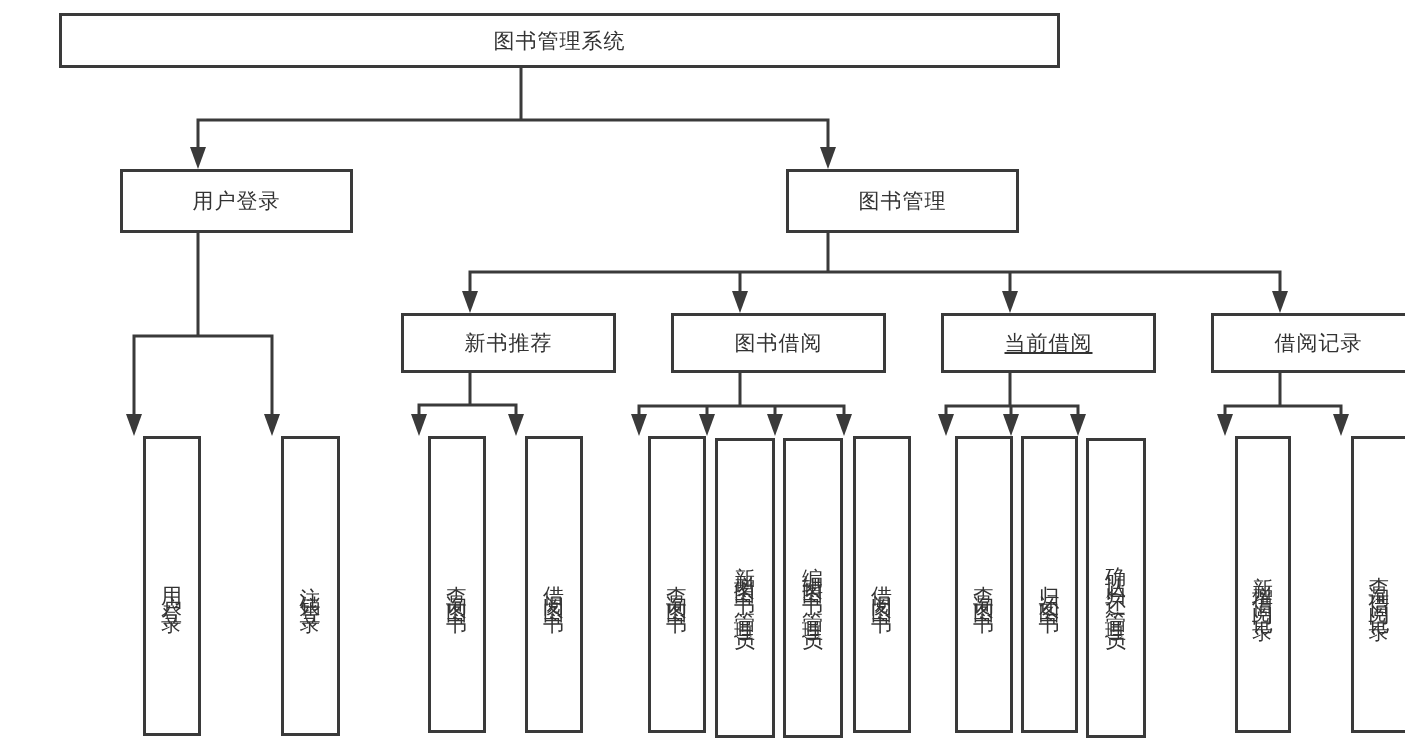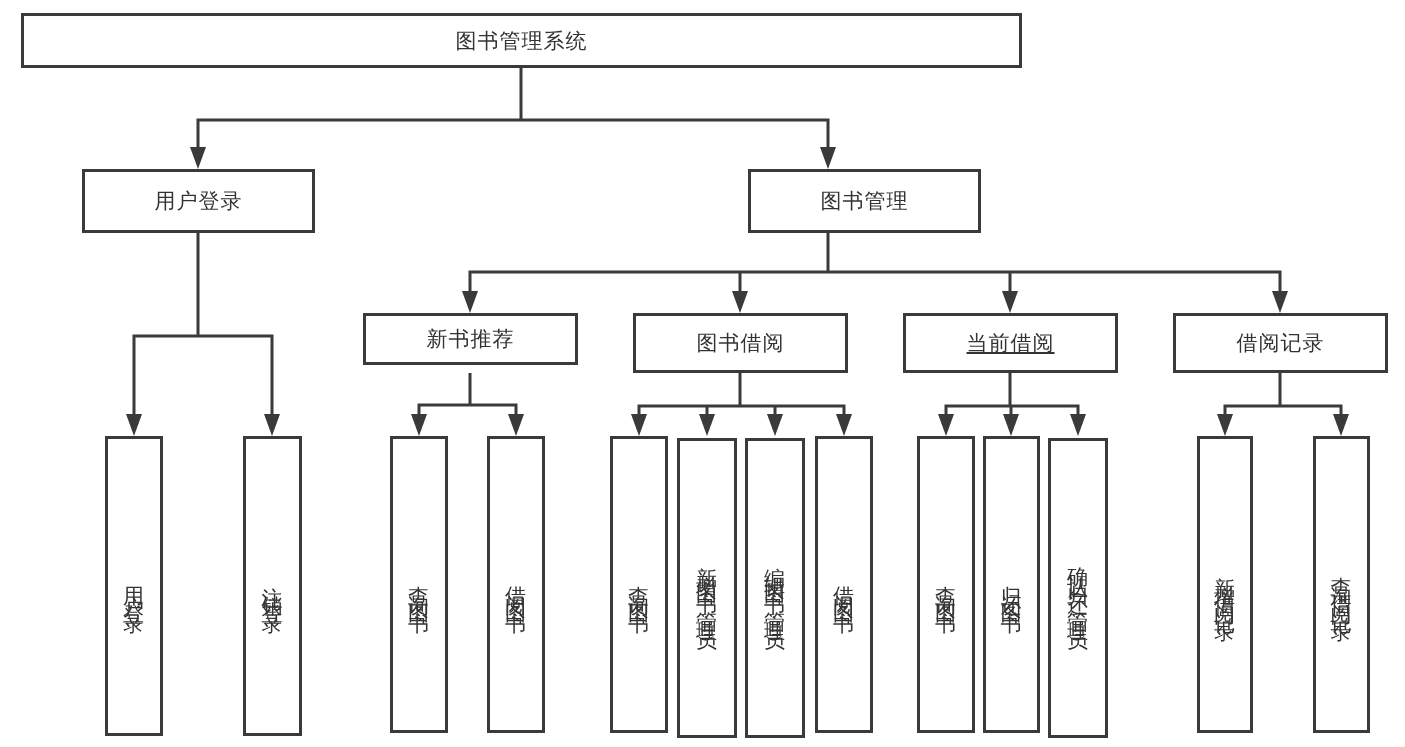--- a/index.html
+++ b/index.html
@@ -21,20 +21,21 @@
     box-sizing: border-box;
     border: 3px solid #3a3a3a;
     background: #ffffff;
     color: #333333;
     display: flex;
     align-items: center;
     justify-content: center;
     font-size: 21px;
     letter-spacing: 1px;
     text-align: center;
+    margin-left: 38px;
   }
   .box.v {
     writing-mode: vertical-rl;
     letter-spacing: 9px;
     line-height: 1;
     padding-top: 4px;
   }
   #watermark {
     position: absolute;
     left: 1186px;
@@ -90,21 +91,21 @@
       <polygon points="1217,414 1233,414 1225,436"></polygon>
       <polygon points="1333,414 1349,414 1341,436"></polygon>
     </g>
   </svg>
 
   <div class="box" style="left:21px; top:13px; width:1001px; height:55px;">图书管理系统</div>
 
   <div class="box" style="left:82px; top:169px; width:233px; height:64px;">用户登录</div>
   <div class="box" style="left:748px; top:169px; width:233px; height:64px;">图书管理</div>
 
-  <div class="box" style="left:363px; top:313px; width:215px; height:52px;">新书推荐</div>
+  <div class="box" style="left:363px; top:313px; width:215px; height:60px;">新书推荐</div>
   <div class="box" style="left:633px; top:313px; width:215px; height:60px;">图书借阅</div>
   <div class="box" style="left:903px; top:313px; width:215px; height:60px;text-decoration:underline;">当前借阅</div>
   <div class="box" style="left:1173px; top:313px; width:215px; height:60px;">借阅记录</div>
 
   <div class="box v" style="left:105px; top:436px; width:58px; height:300px;">用户登录</div>
   <div class="box v" style="left:243px; top:436px; width:59px; height:300px;">注销登录</div>
 
   <div class="box v" style="left:390px; top:436px; width:58px; height:297px;">查询图书</div>
   <div class="box v" style="left:487px; top:436px; width:58px; height:297px;">借阅图书</div>
 

